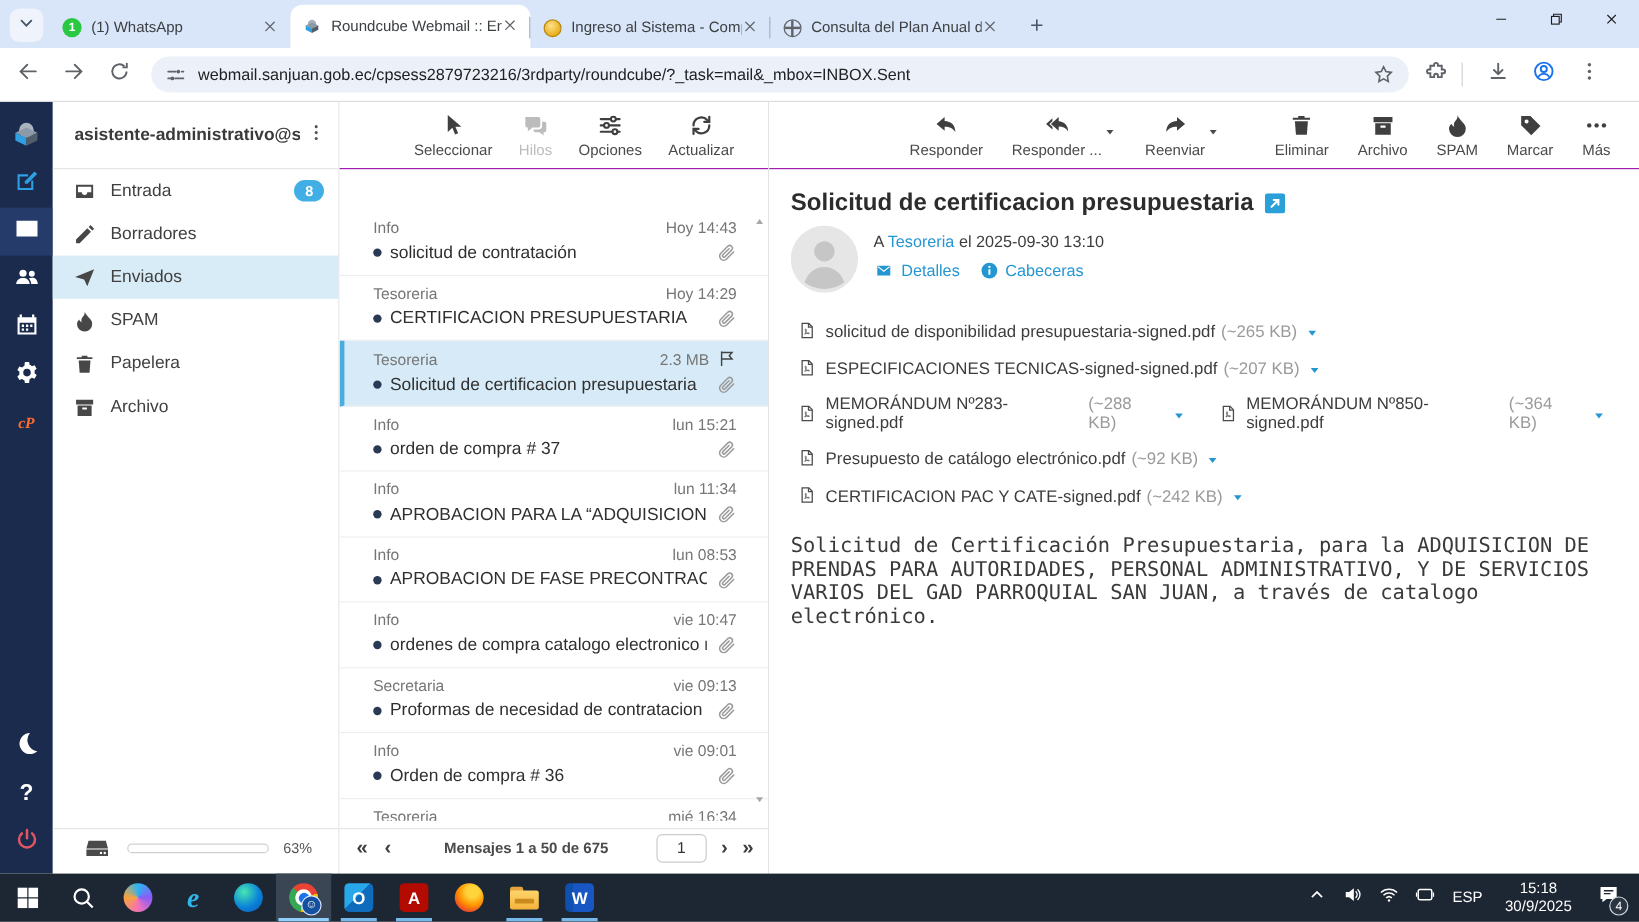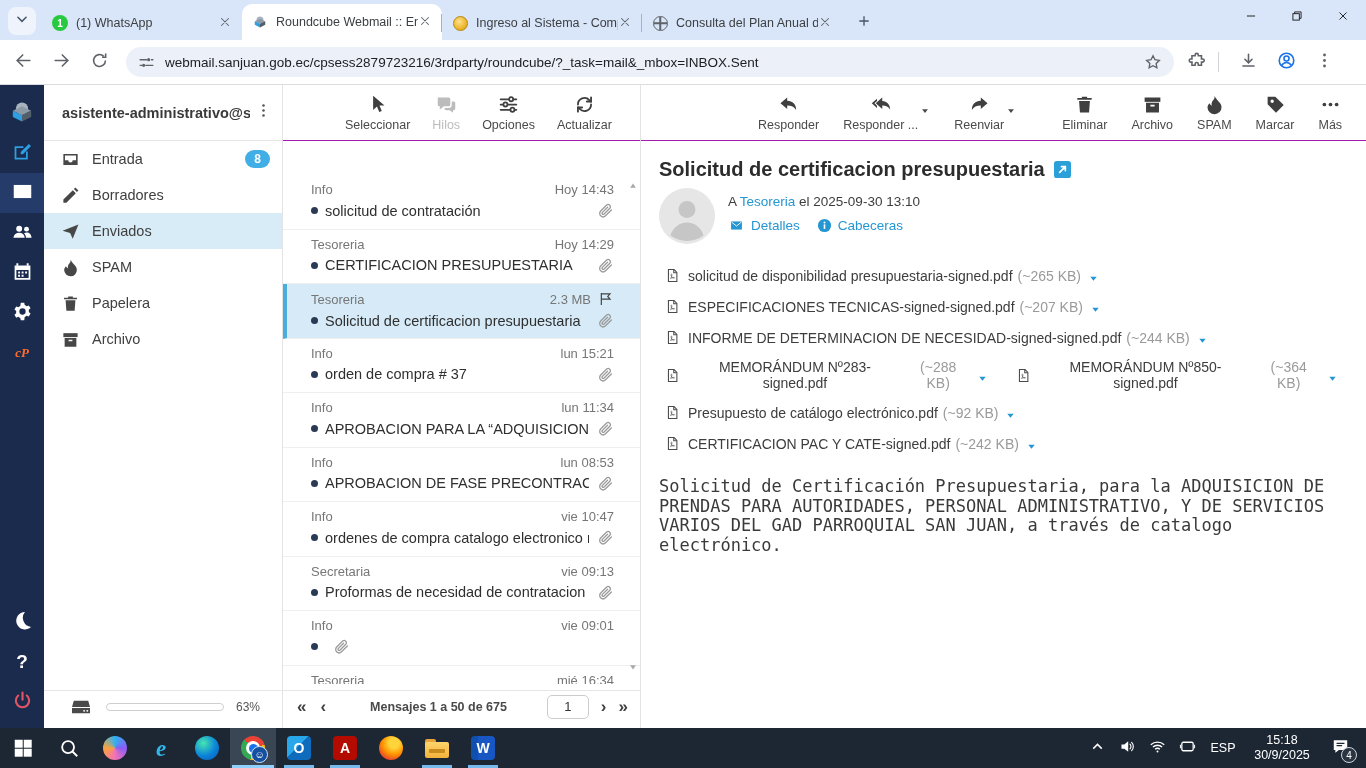--- a/index.html
+++ b/index.html
@@ -138,21 +138,21 @@
   #hdrmeta { margin:6px 0 0 13px; }
   #toline { font-size:13.5px; color:#3d3d3d; }
   #toline .blue { color:#2496d2; }
   #hdrlinks { display:flex; align-items:center; margin-top:9px; gap:17px; }
   .hlink { display:flex; align-items:center; color:#2496d2; font-size:13.5px; }
   .hlink .hicon { width:17px; height:13px; margin-right:6px; color:#2496d2; }
   .hlink .hicon svg { width:17px; height:13px; }
   .hlink .hicon.round { width:15px; height:15px; }
   .hlink .hicon.round svg { width:15px; height:15px; }
 
-  #attachments { padding:22px 0 0 24px;text-align:center; }
+  #attachments { padding:22px 0 0 24px; }
   .attrow { display:flex; margin-bottom:12px; }
   .att { display:flex; align-items:center; margin-right:28px; }
   .att .pdficon { width:15px; height:19px; color:#4a4a4a; margin-right:8px; flex:0 0 15px; }
   .att .pdficon svg { width:15px; height:19px; }
   .att .aname { font-size:14px; color:#3d3d3d; }
   .att .asize { font-size:14px; color:#9a9a9a; margin-left:5px; }
   .att .acaret { width:11px; height:11px; color:#2496d2; margin-left:7px; }
   .att .acaret svg { width:11px; height:11px; }
 
   #msgbody { margin:24px 0 0 18px; width:700px; font-family:"DejaVu Sans Mono", monospace; font-size:17px; line-height:19.5px; color:#3a3a3a; }
@@ -600,20 +600,21 @@
                 </svg></span>
             </div>
           </div>
           <div class="msg">
             <div class="l1">
               <span class="sender">Info</span>
               <span class="meta">vie 09:01</span>
             </div>
             <div class="l2">
               <span class="dot"></span>
+              <span class="subj">Orden de compra # 36</span>
               <span class="clip"><svg viewBox="0 0 24 24" fill="none" stroke="currentColor" stroke-width="1.8" stroke-linecap="round">
                   <path d="M20.3 11.2 12 19.5a4.8 4.8 0 0 1-6.8-6.8L13.6 4.3a3.2 3.2 0 0 1 4.5 4.5L10 17a1.7 1.7 0 0 1-2.4-2.4l7.3-7.2"></path>
                 </svg></span>
             </div>
           </div>
           <div class="msg">
             <div class="l1">
               <span class="sender">Tesoreria</span>
               <span class="meta">mié 16:34</span>
             </div>
@@ -783,34 +784,20 @@
                 </svg></span>
             </span>
           </div>
           <div class="attrow">
             <span class="att">
               <span class="pdficon"><svg viewBox="0 0 24 24" fill="none" stroke="currentColor" stroke-width="1.7">
                   <path d="M5.5 2.5h9L19 7v14.5H5.5z"></path>
                   <path d="M14 3v4.5h4.7"></path>
                   <path d="M9 16.8c1.9-3.1 2.5-5.8 1.8-6.8-.8-1-1.8.5-.6 3 1 2 2.6 3.7 4.4 3.1 1.2-.4.5-1.5-1.5-.9-1.4.4-2.9.8-4.1 1.6z" stroke-width="1"></path>
                 </svg></span>
-              <span class="aname">INFORME DE DETERMINACION DE NECESIDAD-signed-signed.pdf</span>
-              <span class="asize">(~244 KB)</span>
-              <span class="acaret"><svg viewBox="0 0 24 24" fill="currentColor">
-                  <path d="M5 8h14l-7 9z"></path>
-                </svg></span>
-            </span>
-          </div>
-          <div class="attrow">
-            <span class="att">
-              <span class="pdficon"><svg viewBox="0 0 24 24" fill="none" stroke="currentColor" stroke-width="1.7">
-                  <path d="M5.5 2.5h9L19 7v14.5H5.5z"></path>
-                  <path d="M14 3v4.5h4.7"></path>
-                  <path d="M9 16.8c1.9-3.1 2.5-5.8 1.8-6.8-.8-1-1.8.5-.6 3 1 2 2.6 3.7 4.4 3.1 1.2-.4.5-1.5-1.5-.9-1.4.4-2.9.8-4.1 1.6z" stroke-width="1"></path>
-                </svg></span>
               <span class="aname">MEMORÁNDUM Nº283-signed.pdf</span>
               <span class="asize">(~288 KB)</span>
               <span class="acaret"><svg viewBox="0 0 24 24" fill="currentColor">
                   <path d="M5 8h14l-7 9z"></path>
                 </svg></span>
             </span>
             <span class="att">
               <span class="pdficon"><svg viewBox="0 0 24 24" fill="none" stroke="currentColor" stroke-width="1.7">
                   <path d="M5.5 2.5h9L19 7v14.5H5.5z"></path>
                   <path d="M14 3v4.5h4.7"></path>

